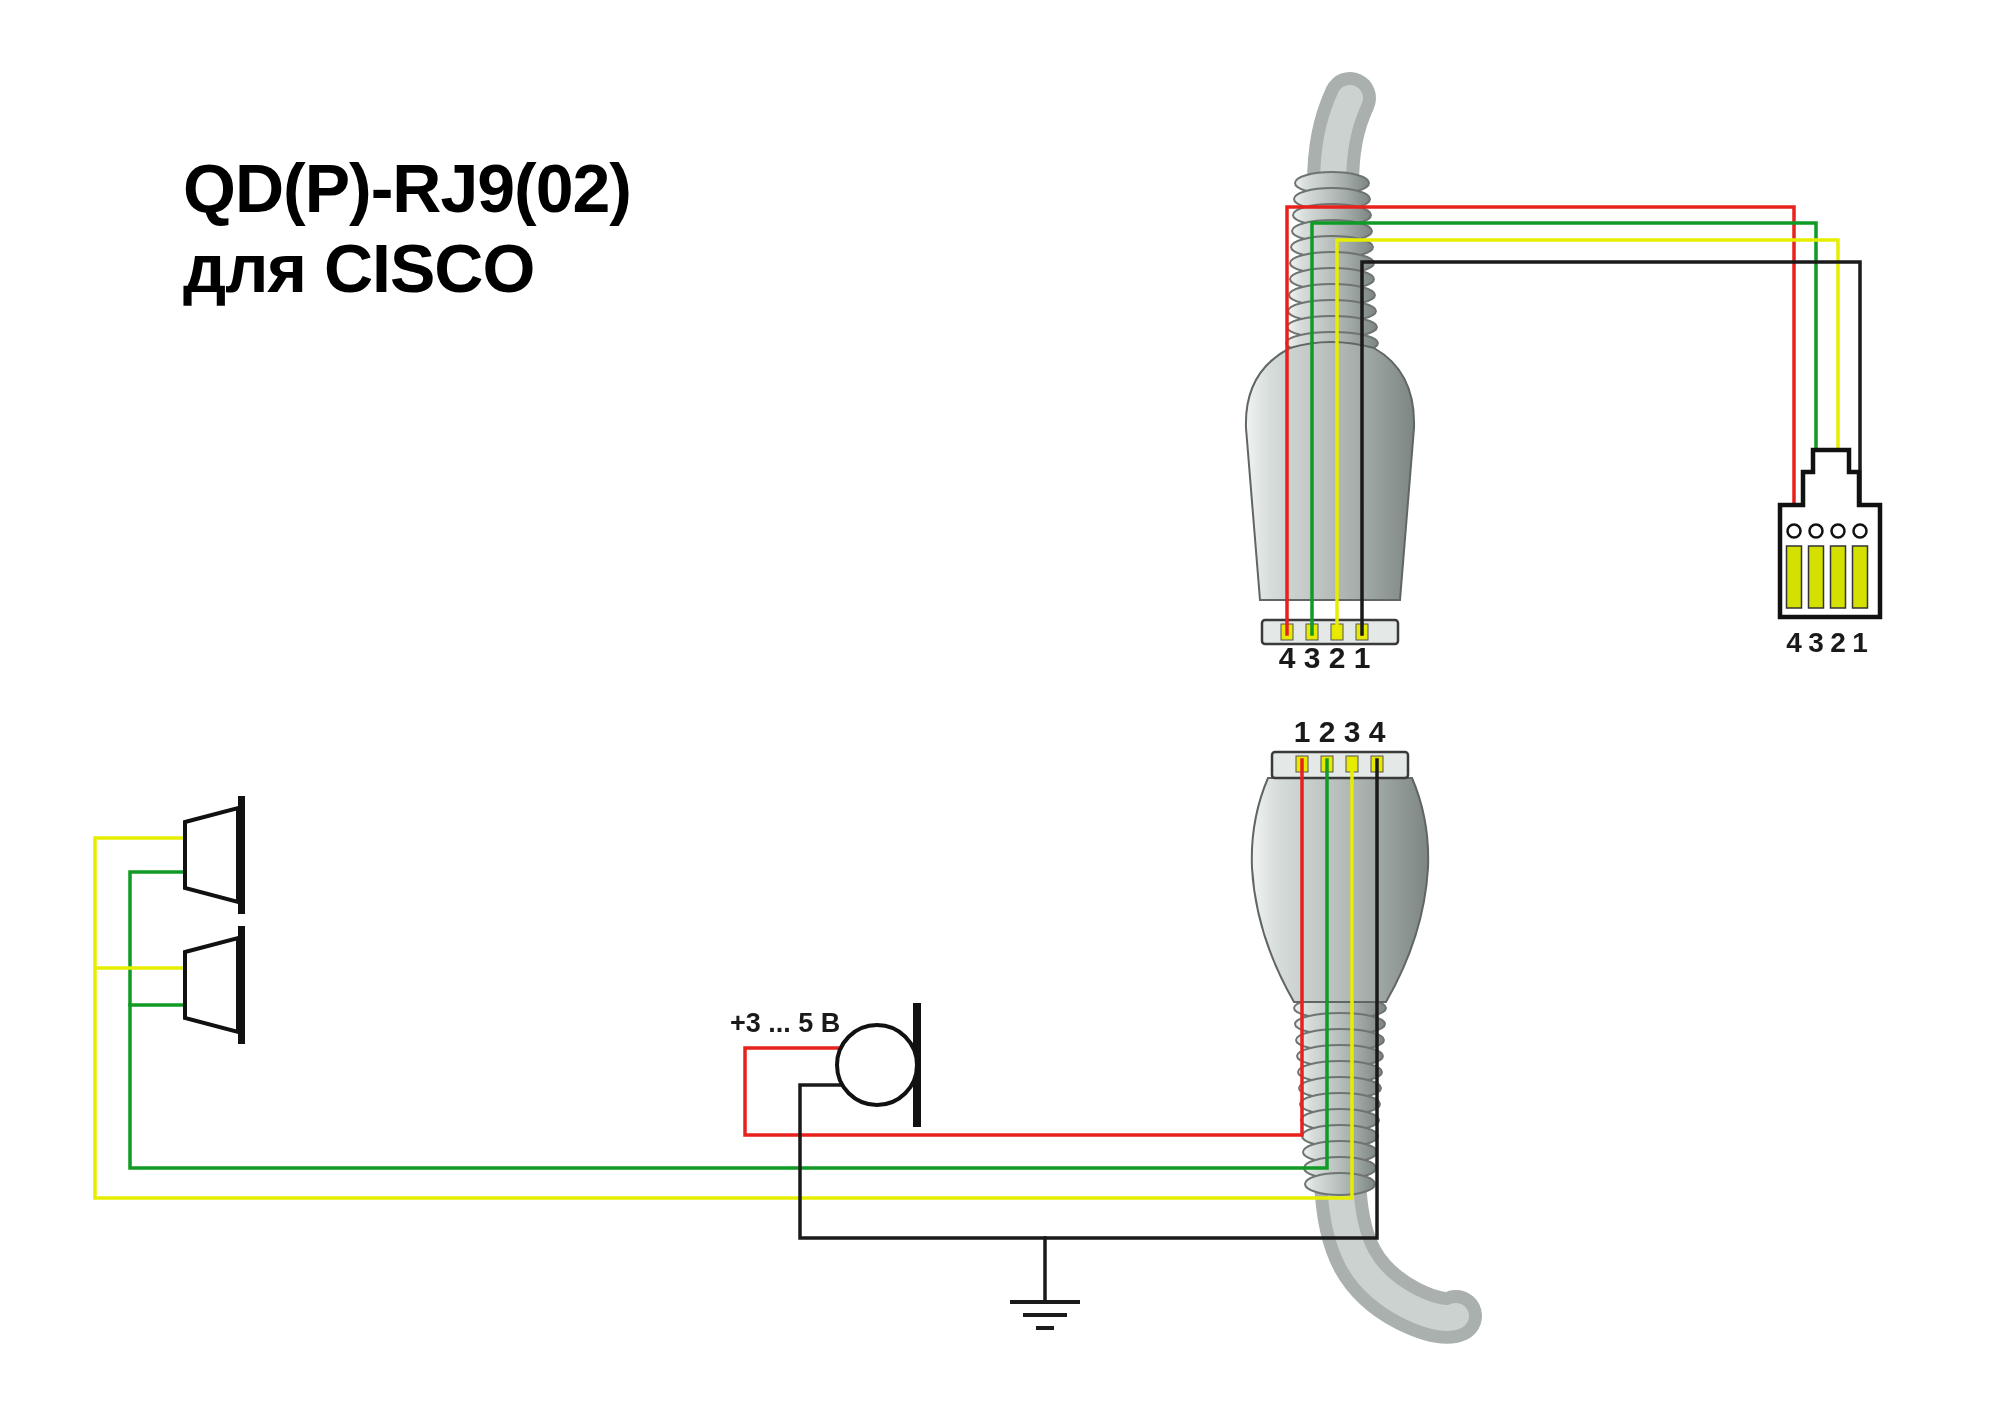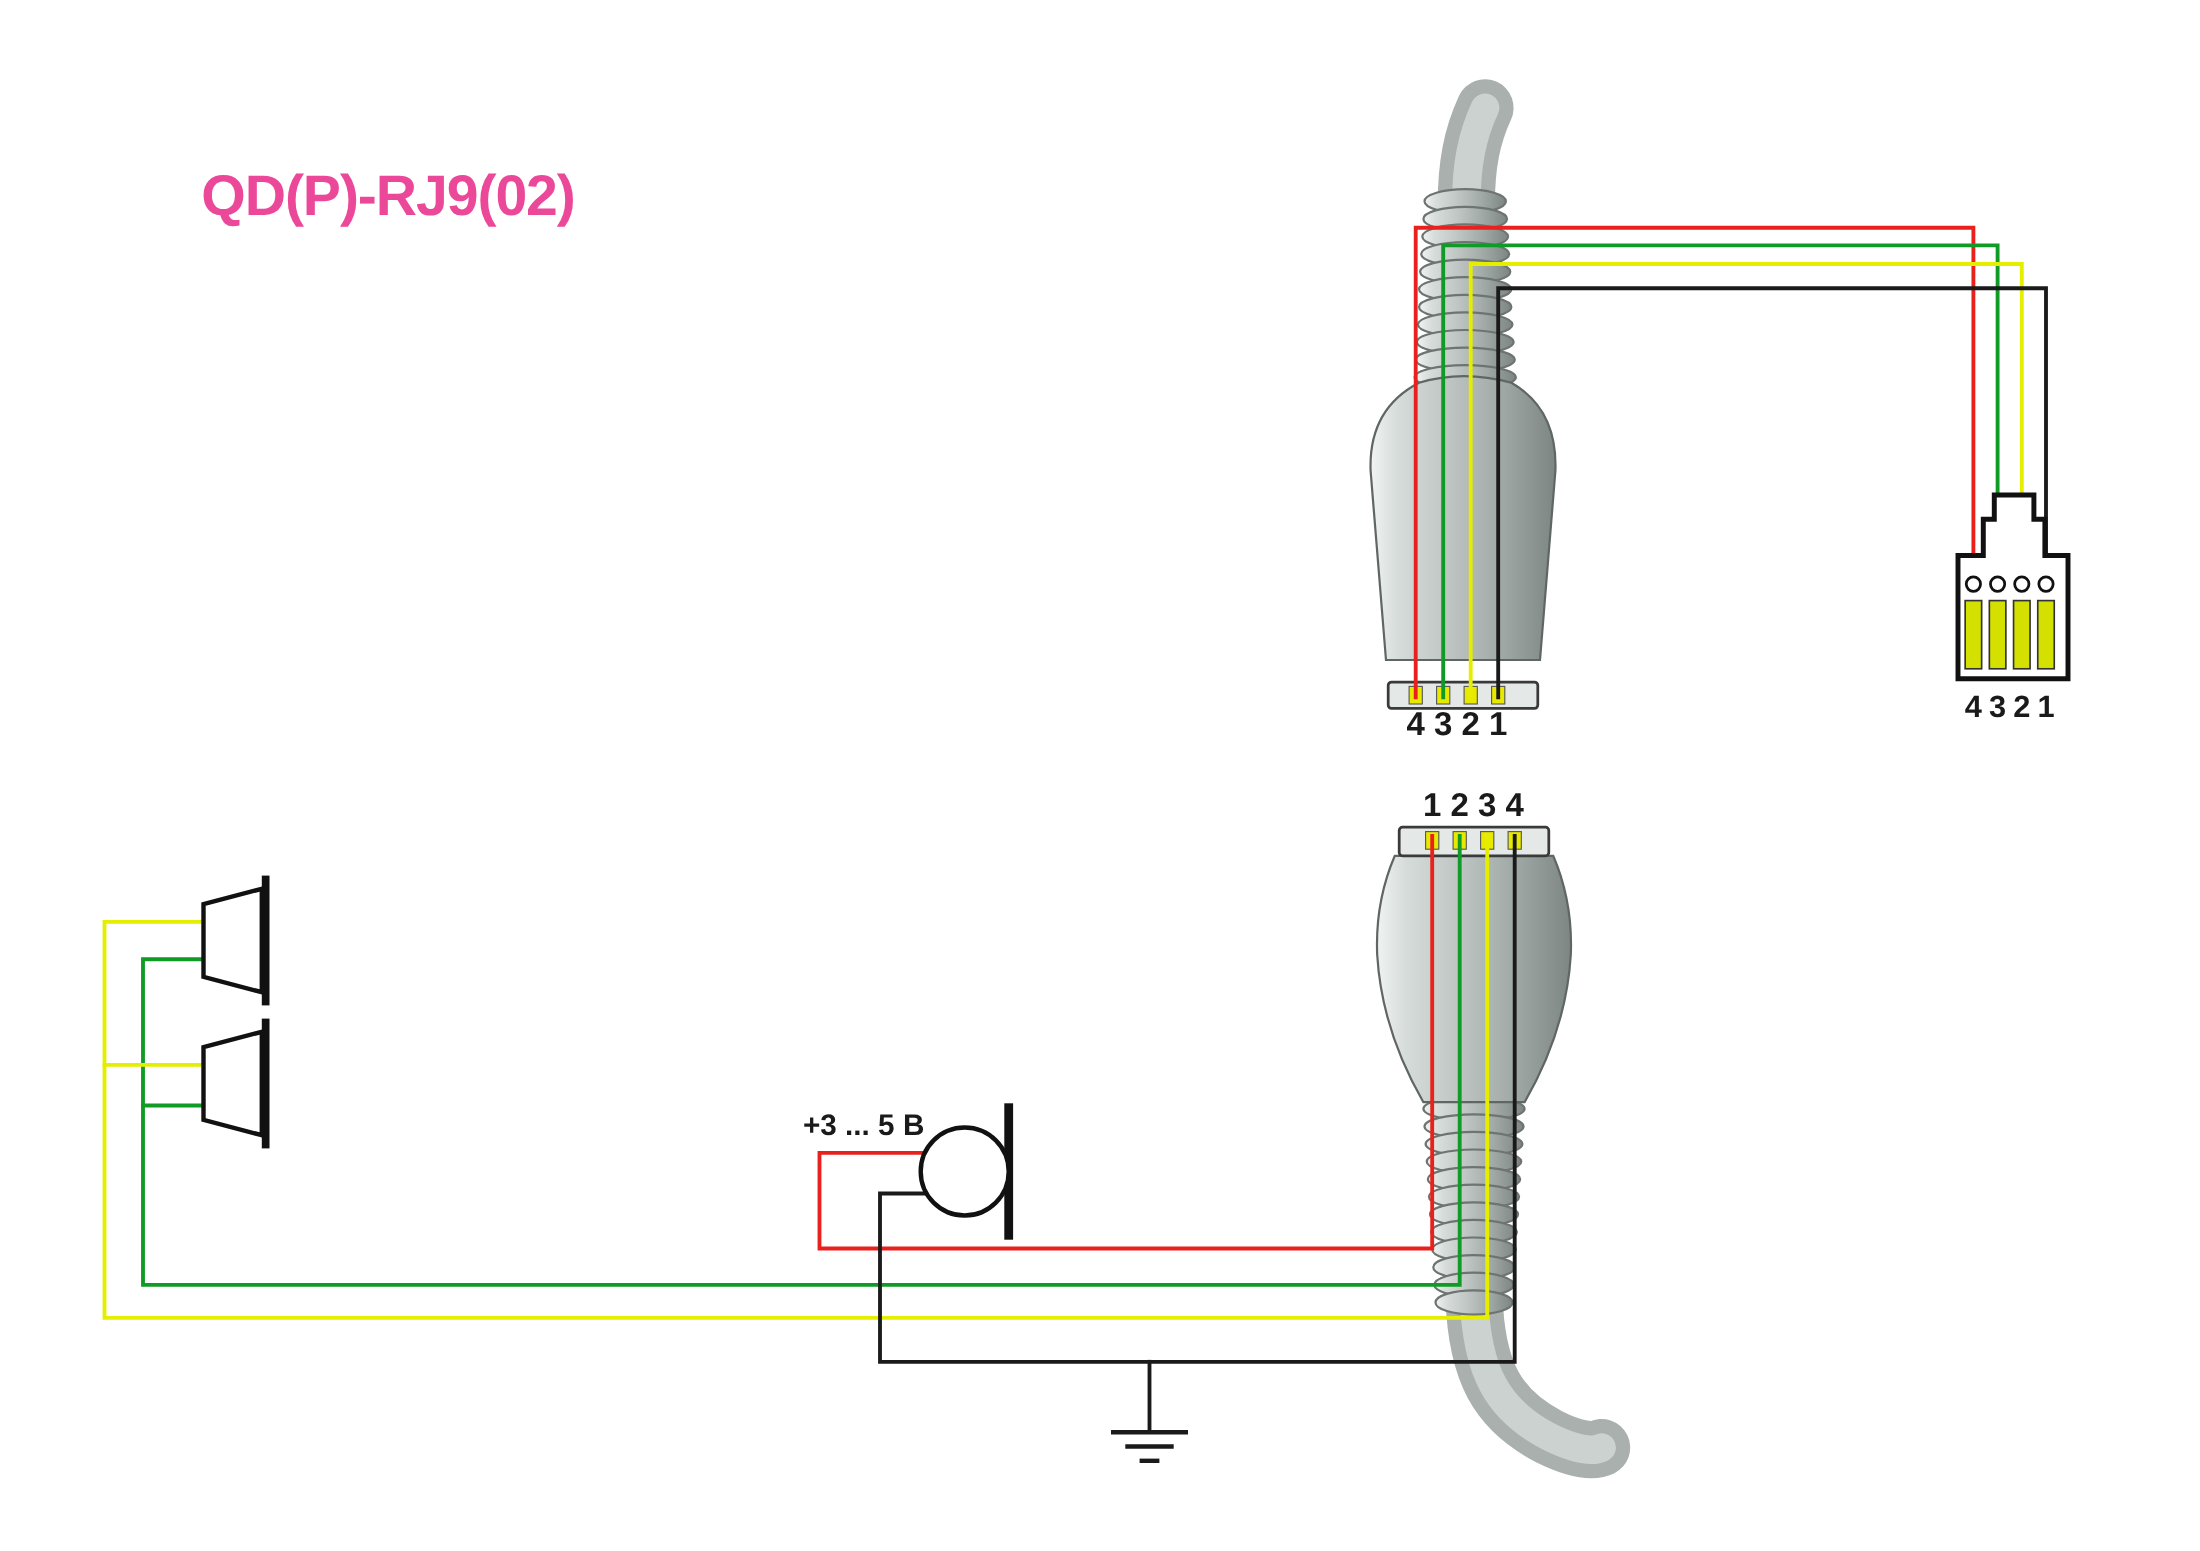--- a/index.html
+++ b/index.html
@@ -1,36 +1,37 @@
 <!DOCTYPE html>
 <html><head>
 <meta charset="utf-8">
 <style>
   html,body{margin:0;padding:0;background:#ffffff;}
   .canvas{position:relative;width:2000px;height:1410px;background:#ffffff;overflow:hidden;
           font-family:"Liberation Sans", sans-serif;}
   .canvas svg{position:absolute;left:0;top:0;}
-  .title{position:absolute;left:183px;top:148px;color:#ec4899;font-weight:bold;
-         font-size:52px;line-height:1.18;letter-spacing:-1px;}
+  .title{position:absolute;left:183px;top:148px;color:#000000;font-weight:bold;
+         font-size:68px;line-height:1.18;letter-spacing:-1px;}
   text{font-family:"Liberation Sans", sans-serif;font-weight:bold;fill:#1a1a1a;}
   .pinlbl{font-size:30px;text-anchor:middle;}
   .pinlbl-rj{font-size:28px;text-anchor:middle;}
   .miclbl{font-size:27px;text-anchor:start;}
   .wire{fill:none;stroke-width:3.5;stroke-linecap:square;stroke-linejoin:miter;}
   .outline{stroke:#5f6663;stroke-width:2;}
   .rib{stroke:#6d7471;stroke-width:2;}
   .blk{stroke:#111111;fill:#ffffff;}
 </style>
 </head>
 <body>
 
 <div class="canvas">
 
   <div class="title">
     <div>QD(P)-RJ9(02)</div>
+    <div>для CISCO</div>
   </div>
 
   <svg width="2000" height="1410" viewBox="0 0 2000 1410">
     <defs>
       <linearGradient id="gradBody" x1="0" y1="0" x2="1" y2="0">
         <stop offset="0" stop-color="#f0f3f2"></stop>
         <stop offset="0.15" stop-color="#d6dcd9"></stop>
         <stop offset="0.4" stop-color="#c0c7c4"></stop>
         <stop offset="0.7" stop-color="#a2aaa7"></stop>
         <stop offset="0.88" stop-color="#8c9491"></stop>

